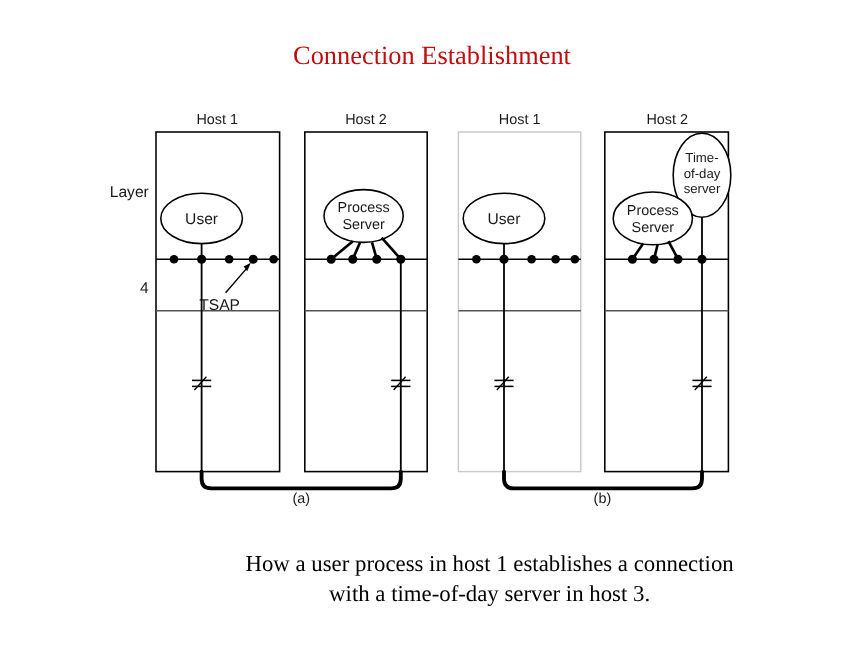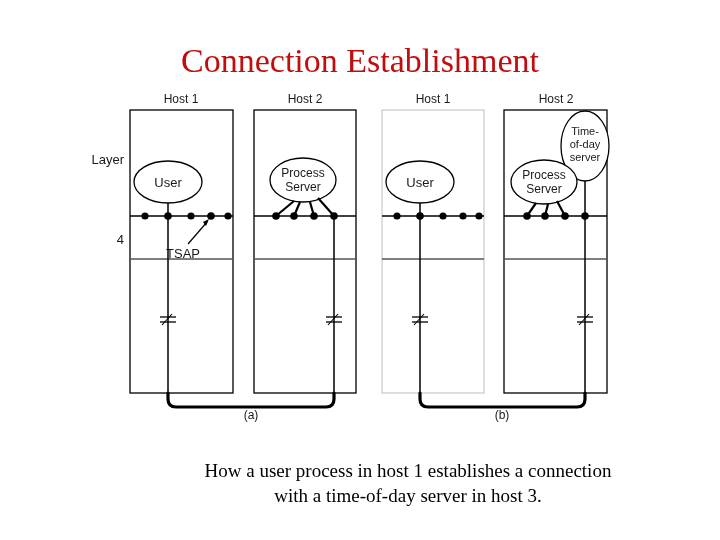--- a/index.html
+++ b/index.html
@@ -17,26 +17,25 @@
   }
 
   
   #slide-title {
     position: absolute;
     left: 0;
     top: 26px;
     width: 720px;
     text-align: center;
     font-family: "Liberation Serif", serif;
-    font-size: 34px;
+    font-size: 22px;
     line-height: 40px;
     color: #C00D0D;
     letter-spacing: 0px;
     white-space: nowrap;
-    margin-top: 15px;
   }
 
   
   #figure {
     position: absolute;
     left: 0;
     top: 86px;
     width: 720px;
     height: 345px;
   }

